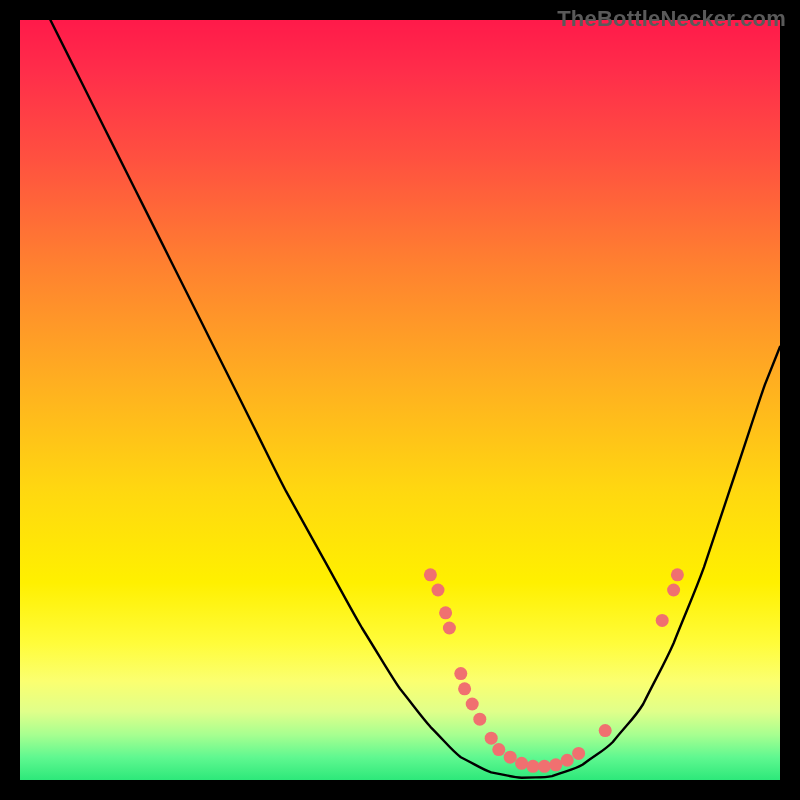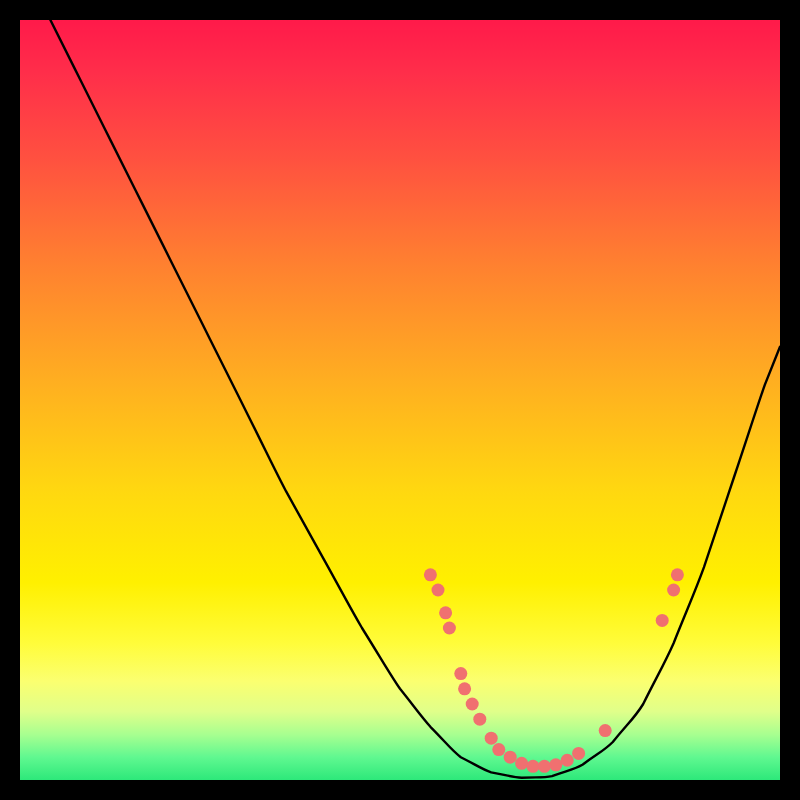--- a/index.html
+++ b/index.html
@@ -50,20 +50,21 @@
   svg.overlay {
     position: absolute;
     left: 0; top: 0;
     width: 100%; height: 100%;
   }
 </style>
 </head>
 <body>
 
 <div class="frame">
+  <div class="watermark">TheBottleNecker.com</div>
 
   <div class="plot-area">
     <div class="gradient-bg"></div>
     <svg class="overlay" viewBox="0 0 760 760" preserveAspectRatio="none">
       <g id="curve-layer">
           <path d="M 30.40 0.00 C 45.60 30.40, 51.68 42.56, 60.80 60.80 C 76.00 91.20, 82.08 103.36, 91.20 121.60 C 106.40 152.00, 112.48 164.16, 121.60 182.40 C 136.80 212.80, 141.74 222.68, 152.00 243.20 C 171.00 281.20, 178.60 296.40, 190.00 319.20 C 209.00 357.20, 216.60 372.40, 228.00 395.20 C 247.00 433.20, 254.60 449.54, 266.00 471.20 C 285.00 505.40, 292.60 519.08, 304.00 539.60 C 323.00 573.80, 330.60 588.62, 342.00 608.00 C 361.00 638.40, 369.74 653.98, 380.00 668.80 C 395.20 687.80, 401.28 696.54, 410.40 706.80 C 425.60 722.00, 431.68 730.36, 440.80 737.20 C 456.00 744.80, 462.08 749.32, 471.20 752.40 C 486.40 755.06, 492.48 757.15, 501.60 757.72 C 516.80 756.96, 522.88 758.14, 532.00 756.20 C 547.20 750.50, 553.28 749.93, 562.40 744.80 C 577.60 733.40, 583.68 731.12, 592.80 722.00 C 608.00 703.00, 614.08 698.82, 623.20 684.00 C 638.40 653.60, 644.48 643.72, 653.60 623.20 C 668.80 585.20, 674.88 572.28, 684.00 547.20 C 699.20 501.60, 705.28 483.36, 714.40 456.00 C 729.60 410.40, 737.96 384.18, 744.80 364.80 C 752.40 345.80, 757.72 332.50, 760.00 326.80" fill="none" stroke="#000000" stroke-width="2.4" stroke-linecap="round"></path>
         </g>
       <g id="marker-layer">
           <circle cx="410.40" cy="554.80" r="6.5" fill="#f07070"></circle>
           <circle cx="418.00" cy="570.00" r="6.5" fill="#f07070"></circle>

